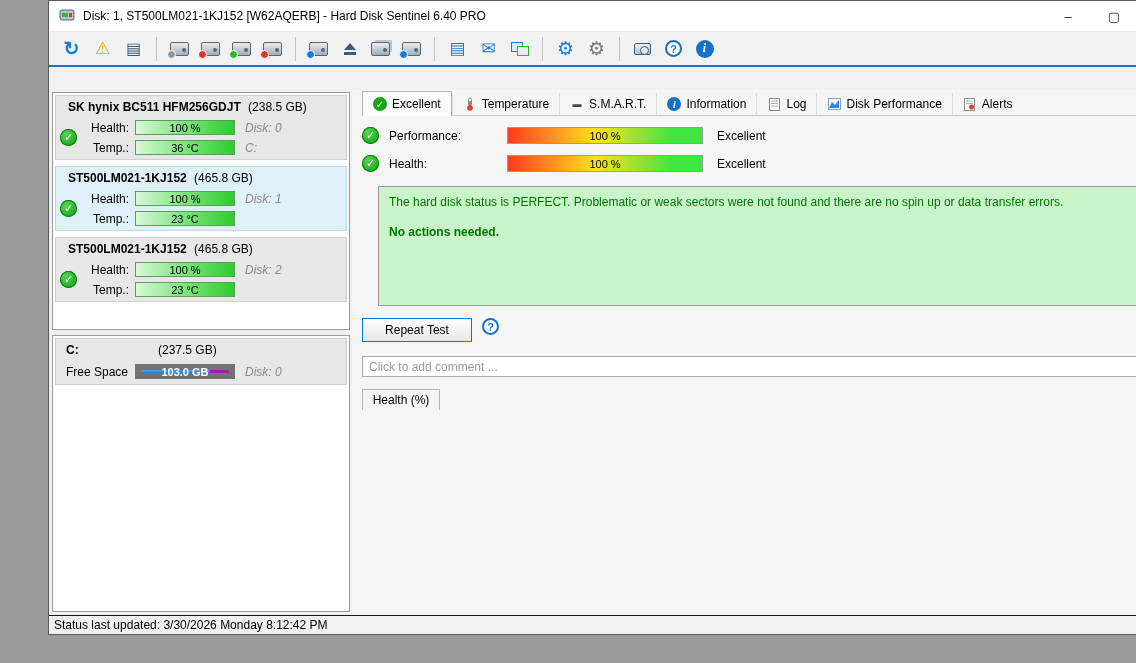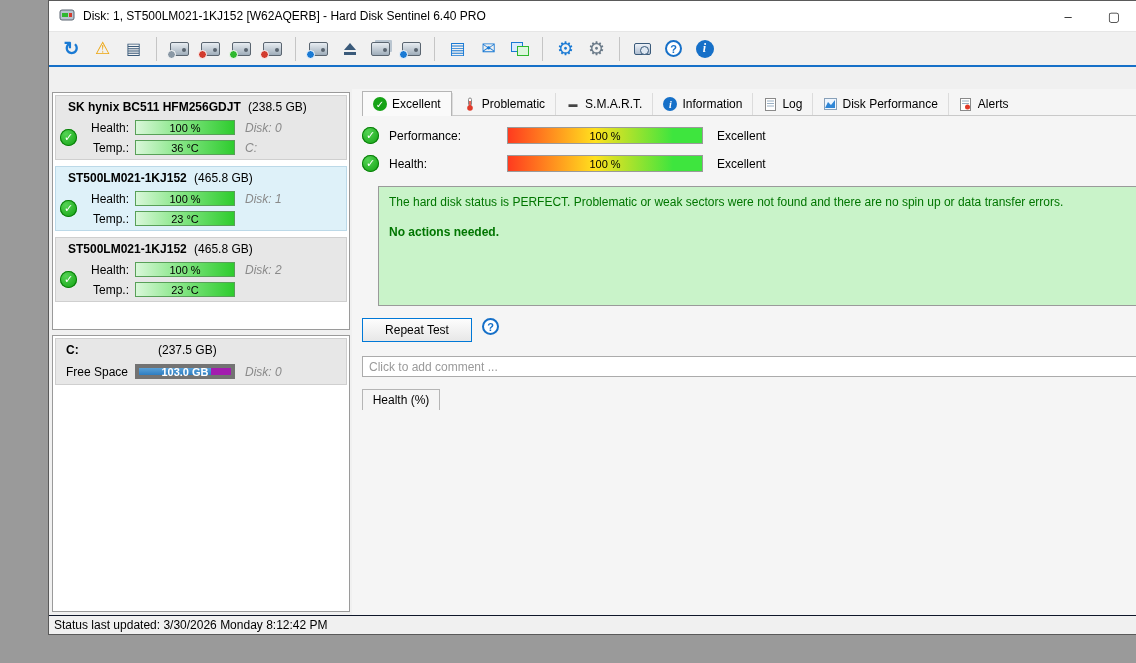--- a/index.html
+++ b/index.html
@@ -68,21 +68,21 @@
   .gbar { width:100px; height:15px; margin-left:6px; border:1px solid #58a058;
     background:linear-gradient(to right,#d9f7d9,#8ee88e 40%,#2ecc2e);
     display:flex; align-items:center; justify-content:center; font-size:11px; flex:0 0 auto; }
   .gbar i { font-style:normal; }
   .dinfo { margin-left:10px; color:#8a8a8a; font-style:italic; }
   .part-item { background:#e7e7e7; border:1px solid #cfcfcf; padding:3px 4px; }
   .part-head { display:flex; padding:1px 0 3px 6px; height:20px; }
   .part-name { font-weight:bold; width:92px; }
   .prow { display:flex; align-items:center; height:19px; }
   .plabel { width:69px; padding-left:6px; }
-  .fbar { position:relative; width:100px; height:15px; margin-left:6px; border:4px solid #737373; background:#a21caf; font-size:11px; flex:0 0 auto; }
+  .fbar { position:relative; width:100px; height:15px; margin-left:6px; border:6px solid #737373; background:#a21caf; font-size:11px; flex:0 0 auto; }
   .fbar .fill { position:absolute; left:0; top:0; bottom:0; width:78%; background:linear-gradient(#5aa1d8,#2d7dc1); }
   .fbar .ftext { position:absolute; inset:0; display:flex; align-items:center; justify-content:center; color:#fff; font-weight:bold; }
   
   .main { flex:1; display:flex; flex-direction:column; padding:0 10px; background:#f5f5f5; }
   .tabbar { display:flex; align-items:flex-end; margin-top:2px; border-bottom:1px solid #c9c9c9; height:25px; }
   .tab { display:flex; align-items:center; gap:5px; padding:0 10px; height:22px; }
   .tab + .tab { border-left:1px solid #dcdcdc; }
   .tab.active { background:#fafafa; border:1px solid #b5b5b5; border-bottom:none; height:25px; position:relative; top:1px; }
   .tic { width:14px; height:14px; display:inline-flex; align-items:center; justify-content:center; font-size:10px; flex:0 0 auto; }
   .tic-check { border-radius:50%; background:#16a316; color:#fff; font-weight:bold; }
@@ -337,21 +337,21 @@
           <span>Excellent</span>
         </div>
         <div class="tab">
           <span class="tic">
               <svg width="10" height="14" viewBox="0 0 10 14">
                 <rect x="3.5" y="1" width="3" height="8" rx="1.5" fill="#fff" stroke="#888"></rect>
                 <rect x="4.2" y="4" width="1.6" height="6" fill="#e03a2a"></rect>
                 <circle cx="5" cy="11" r="2.8" fill="#e03a2a"></circle>
               </svg>
             </span>
-          <span>Problematic</span>
+          <span>Temperature</span>
         </div>
         <div class="tab">
           <span class="tic tic-dash">▬</span>
           <span>S.M.A.R.T.</span>
         </div>
         <div class="tab">
           <span class="tic tic-info">i</span>
           <span>Information</span>
         </div>
         <div class="tab">

